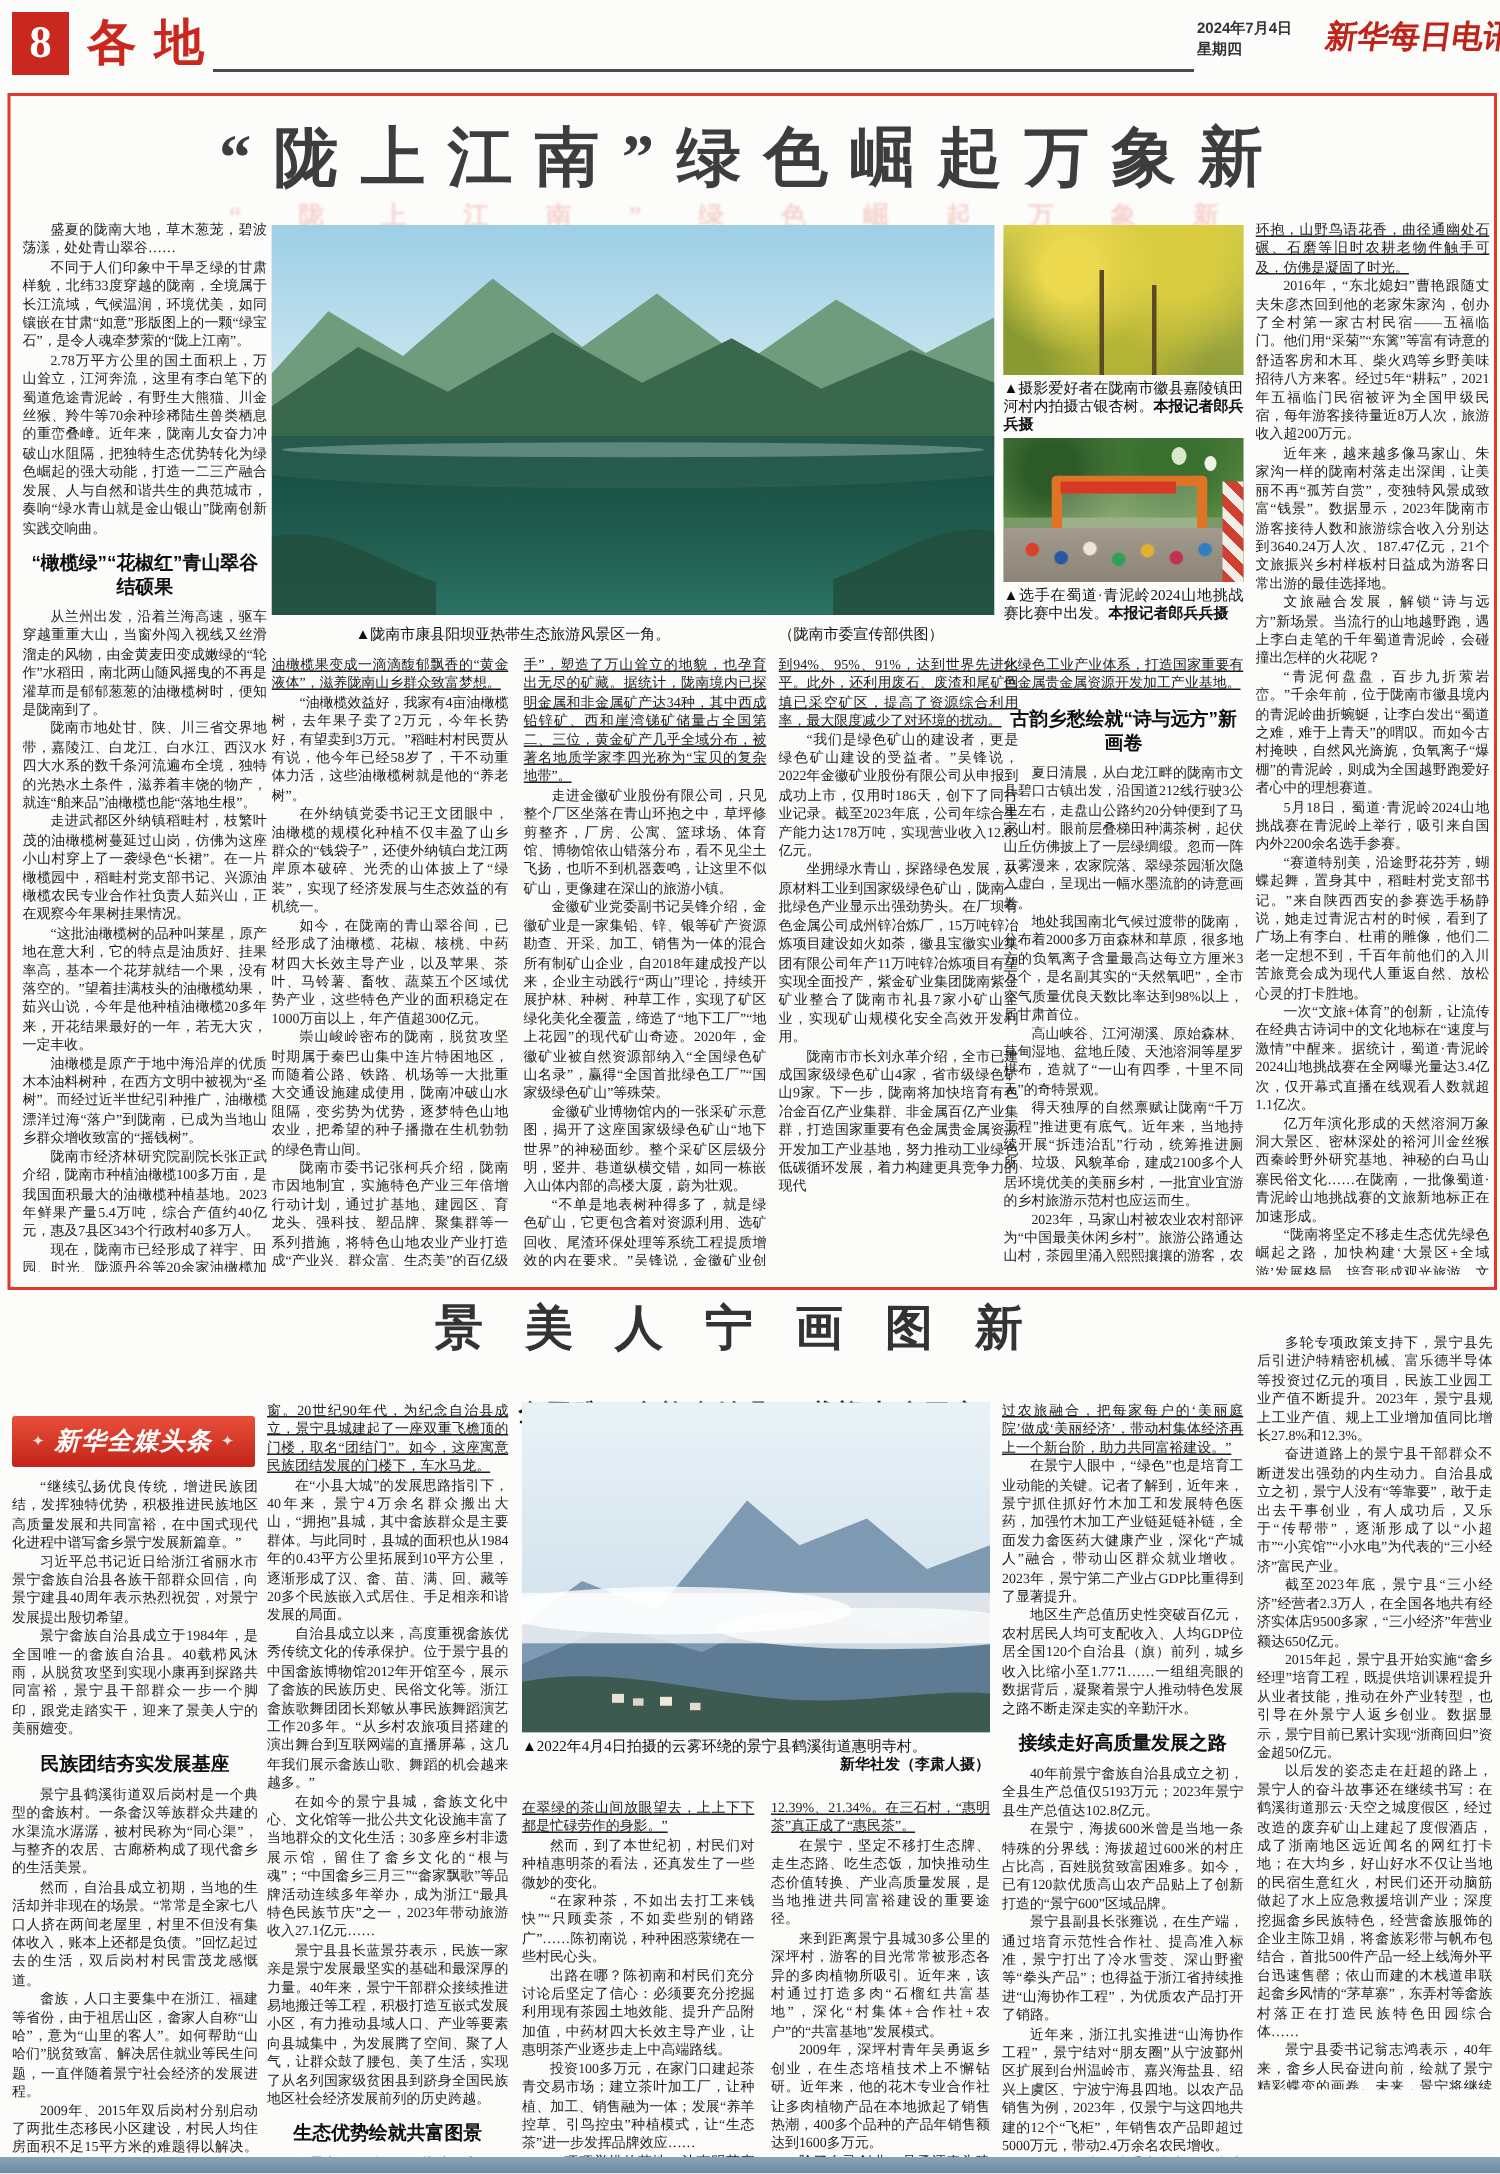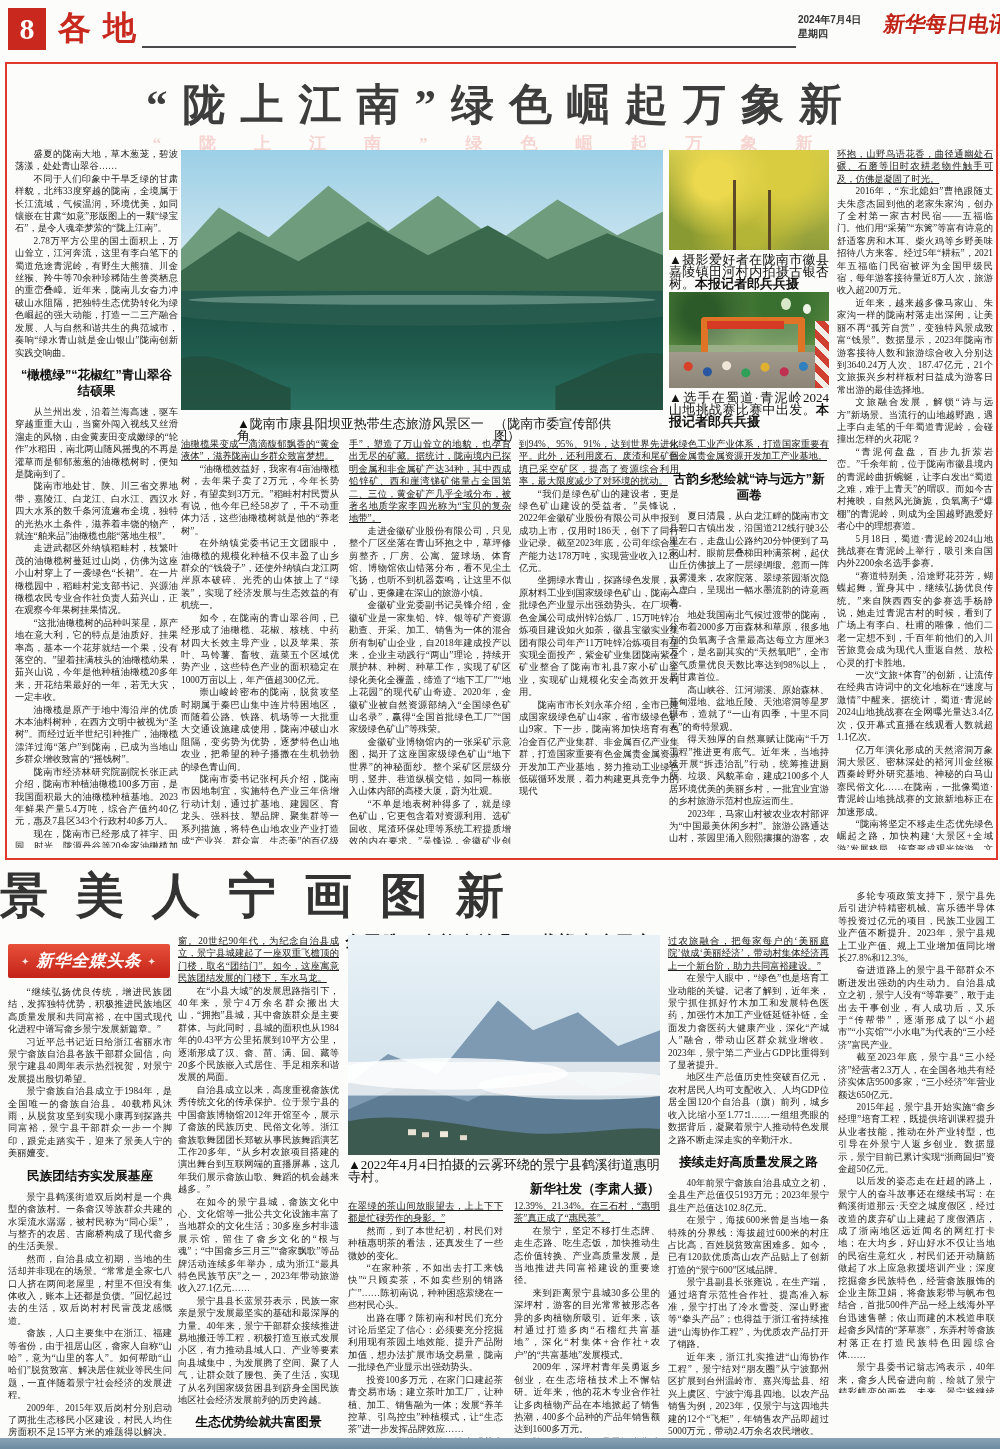--- a/index.html
+++ b/index.html
@@ -20,21 +20,21 @@
          color:#3d3d3d;letter-spacing:15px;white-space:nowrap;}
   .ghost{position:absolute;left:0;right:0;top:68px;text-align:center;font-size:17px;font-weight:700;
          color:rgba(224,57,43,.20);letter-spacing:38px;filter:blur(.6px);white-space:nowrap;}
   .col{position:absolute;font-size:9.3px;line-height:12.4px;text-align:justify;overflow:hidden;color:#1d1d1d;}
   .col p{margin:0;text-indent:2em;}
   .nc p:first-child{text-indent:0;text-decoration:underline;}
   .subhead{font-size:12.6px;font-weight:700;text-align:center;margin:8px 0 7px 0;line-height:16px;
            font-family:"Liberation Sans","DejaVu Sans",sans-serif;color:#101010;}
   .photo{position:absolute;overflow:hidden;background:#cfe0d8;}
   .photo svg{display:block;width:100%;height:100%;}
-  .cap{position:absolute;font-size:13px;line-height:12.2px;color:#111;}
+  .cap{position:absolute;font-size:10px;line-height:12.2px;color:#111;}
   .cap .credit{font-weight:700;font-family:"Liberation Sans","DejaVu Sans",sans-serif;}
   .cap-main{display:flex;justify-content:space-between;padding:4px 34px 0 56px;box-sizing:border-box;}
   
   .foliage{position:absolute;inset:0 0 45% 0;background:
      radial-gradient(circle at 20% 40%,#2c5a28 0 12%,transparent 40%),
      radial-gradient(circle at 70% 30%,#39702f 0 16%,transparent 46%),
      linear-gradient(180deg,#4a7a3a,#629245);}
   .arch{position:absolute;left:20%;top:26%;width:56%;height:44%;border:7px solid #e07426;border-bottom:none;
         border-radius:4px 4px 0 0;background:rgba(255,244,230,.25);}
   .arch-banner{position:absolute;left:24%;top:30%;width:48%;height:9%;background:#d63a24;}
@@ -52,21 +52,21 @@
   .balloon{position:absolute;border-radius:50%;}
   
   .ginkgo{background:
      radial-gradient(circle at 28% 30%,#ecd94e 0 14%,transparent 42%),
      radial-gradient(circle at 72% 22%,#d9cc40 0 18%,transparent 48%),
      radial-gradient(circle at 50% 72%,#b4b436 0 22%,transparent 56%),
      radial-gradient(circle at 12% 70%,#8a9a32 0 16%,transparent 44%),
      linear-gradient(180deg,#cfc94c,#8f9c3a);}
   .trunk{position:absolute;width:3px;background:#5c4a26;}
   
-  .a2-h2{position:absolute;left:0;right:0;top:864px;margin:0;text-align:left;font-size:48px;font-weight:700;
+  .a2-h2{position:absolute;left:0;right:0;top:864px;margin:0;text-align:center;font-size:32px;font-weight:700;
          color:#333;letter-spacing:28px;white-space:nowrap;}
   .a2-sub{position:absolute;left:0;right:0;top:932px;text-align:center;font-size:16px;font-weight:700;
           letter-spacing:3px;color:#1c1c1c;font-family:"Liberation Sans","DejaVu Sans",sans-serif;}
   .badge{position:absolute;left:8px;top:944px;width:162px;height:34px;display:flex;align-items:center;
          justify-content:center;gap:6px;background:linear-gradient(180deg,#e8503a,#c32318);
          color:#fff;font-weight:700;font-style:italic;font-size:16.5px;letter-spacing:1px;border-radius:2px;
          font-family:"Liberation Sans","DejaVu Sans",sans-serif;}
   .badge .orn{font-size:10px;font-style:normal;opacity:.85;}
   .cap-v .l2{display:block;text-align:right;}
   .bottom-bar{position:absolute;left:0;top:1438px;width:1000px;height:11px;
@@ -203,21 +203,21 @@
     </div>
 
     <div class="col" style="left:830px;top:84px;width:156px;height:702px;">
       <div class="nc">
           <p>环抱，山野鸟语花香，曲径通幽处石碾、石磨等旧时农耕老物件触手可及，仿佛是凝固了时光。</p>
           <p>2016年，“东北媳妇”曹艳跟随丈夫朱彦杰回到他的老家朱家沟，创办了全村第一家古村民宿——五福临门。他们用“采菊”“东篱”等富有诗意的舒适客房和木耳、柴火鸡等乡野美味招待八方来客。经过5年“耕耘”，2021年五福临门民宿被评为全国甲级民宿，每年游客接待量近8万人次，旅游收入超200万元。</p>
           <p>近年来，越来越多像马家山、朱家沟一样的陇南村落走出深闺，让美丽不再“孤芳自赏”，变独特风景成致富“钱景”。数据显示，2023年陇南市游客接待人数和旅游综合收入分别达到3640.24万人次、187.47亿元，21个文旅振兴乡村样板村日益成为游客日常出游的最佳选择地。</p>
           <p>文旅融合发展，解锁“诗与远方”新场景。当流行的山地越野跑，遇上李白走笔的千年蜀道青泥岭，会碰撞出怎样的火花呢？</p>
           <p>“青泥何盘盘，百步九折萦岩峦。”千余年前，位于陇南市徽县境内的青泥岭曲折蜿蜒，让李白发出“蜀道之难，难于上青天”的喟叹。而如今古村掩映，自然风光旖旎，负氧离子“爆棚”的青泥岭，则成为全国越野跑爱好者心中的理想赛道。</p>
           <p>5月18日，蜀道·青泥岭2024山地挑战赛在青泥岭上举行，吸引来自国内外2200余名选手参赛。</p>
-          <p>“赛道特别美，沿途野花芬芳，蝴蝶起舞，置身其中，继续弘扬优良传统。”来自陕西西安的参赛选手杨静说，她走过青泥古村的时候，看到了广场上有李白、杜甫的雕像，他们二老一定想不到，千百年前他们的入川苦旅竟会成为现代人重返自然、放松心灵的打卡胜地。</p>
+          <p>“赛道特别美，沿途野花芬芳，蝴蝶起舞，置身其中，稻畦村党支部书记。”来自陕西西安的参赛选手杨静说，她走过青泥古村的时候，看到了广场上有李白、杜甫的雕像，他们二老一定想不到，千百年前他们的入川苦旅竟会成为现代人重返自然、放松心灵的打卡胜地。</p>
           <p>一次“文旅+体育”的创新，让流传在经典古诗词中的文化地标在“速度与激情”中醒来。据统计，蜀道·青泥岭2024山地挑战赛在全网曝光量达3.4亿次，仅开幕式直播在线观看人数就超1.1亿次。</p>
           <p>亿万年演化形成的天然溶洞万象洞大景区、密林深处的裕河川金丝猴西秦岭野外研究基地、神秘的白马山寨民俗文化……在陇南，一批像蜀道·青泥岭山地挑战赛的文旅新地标正在加速形成。</p>
           <p>“陇南将坚定不移走生态优先绿色崛起之路，加快构建‘大景区+全域游’发展格局，培育形成观光旅游、文化游、康养旅游、乡村旅游四大业态，提升游客心中对于‘陇上江南’诗和远方的美好印象，让陇南旅游出圈出彩。”张柯兵说。</p>
         </div>
 
     </div>
   </section>
 
   <h2 class="a2-h2">景美人宁画图新</h2>
   <div class="a2-sub">全国唯一畲族自治县40载迎山乡巨变</div>
@@ -281,21 +281,21 @@
   <div class="cap cap-v" style="left:348px;top:1159px;width:312px;">
     <span>▲2022年4月4日拍摄的云雾环绕的景宁县鹤溪街道惠明寺村。</span>
     <span class="l2 credit">新华社发（李肃人摄）</span>
   </div>
 
   <div class="col" style="left:348px;top:1200px;width:155px;height:238px;">
     <div class="nc">
         <p>在翠绿的茶山间放眼望去，上上下下都是忙碌劳作的身影。”</p>
         <p>然而，到了本世纪初，村民们对种植惠明茶的看法，还真发生了一些微妙的变化。</p>
         <p>“在家种茶，不如出去打工来钱快”“只顾卖茶，不如卖些别的销路广”……陈初南说，种种困惑萦绕在一些村民心头。</p>
-        <p>出路在哪？陈初南和村民们充分讨论后坚定了信心：必须要充分挖掘利用现有茶园土地效能、提升产品附加值，想办法扩展市场交易量，陇南一批绿色产业显示出强劲势头。</p>
+        <p>出路在哪？陈初南和村民们充分讨论后坚定了信心：必须要充分挖掘利用现有茶园土地效能、提升产品附加值，中药材四大长效主导产业，让惠明茶产业逐步走上中高端路线。</p>
         <p>投资100多万元，在家门口建起茶青交易市场；建立茶叶加工厂，让种植、加工、销售融为一体；发展“养羊控草、引鸟控虫”种植模式，让“生态茶”进一步发挥品牌效应……</p>
         <p>一项项举措的落地，让惠明茶产业再次迎来快速发展期。数据显示，2024年1至6月，全县惠明茶产量达到2930吨，产值达到6亿元，分别同比增长</p>
       </div>
   </div>
   <div class="col" style="left:514px;top:1200px;width:146px;height:238px;">
     <div class="nc">
         <p>12.39%、21.34%。在三石村，“惠明茶”真正成了“惠民茶”。</p>
         <p>在景宁，坚定不移打生态牌、走生态路、吃生态饭，加快推动生态价值转换、产业高质量发展，是当地推进共同富裕建设的重要途径。</p>
         <p>来到距离景宁县城30多公里的深坪村，游客的目光常常被形态各异的多肉植物所吸引。近年来，该村通过打造多肉“石榴红共富基地”，深化“村集体+合作社+农户”的“共富基地”发展模式。</p>
         <p>2009年，深坪村青年吴勇返乡创业，在生态培植技术上不懈钻研。近年来，他的花木专业合作社让多肉植物产品在本地掀起了销售热潮，400多个品种的产品年销售额达到1600多万元。</p>

